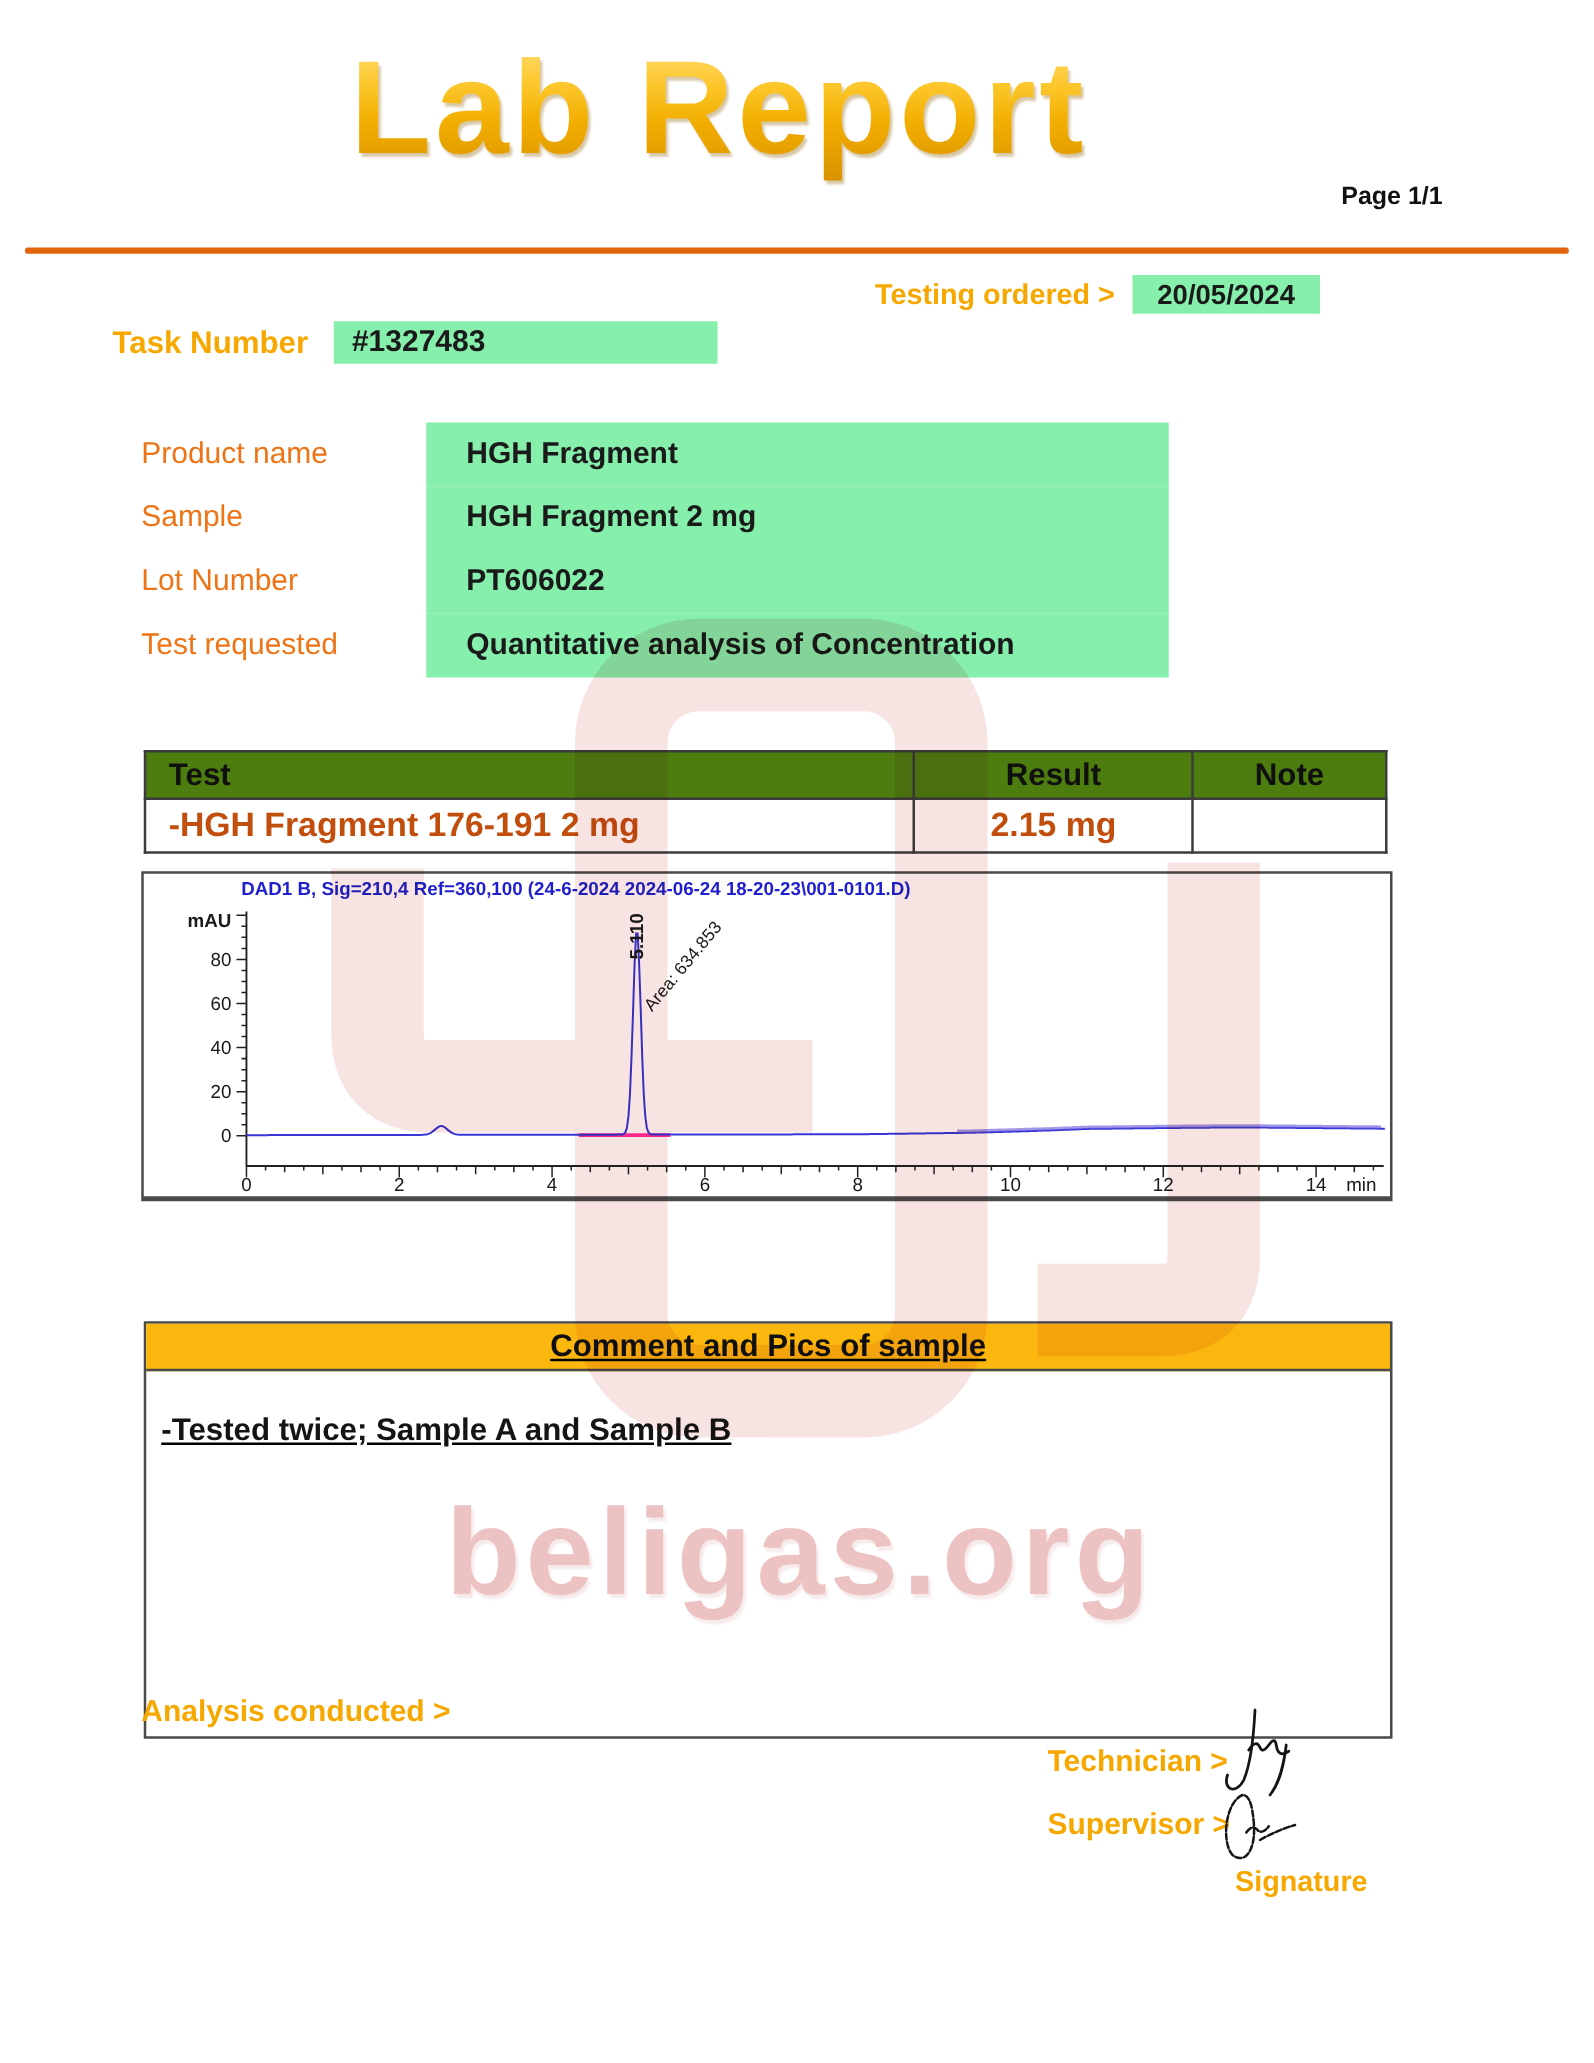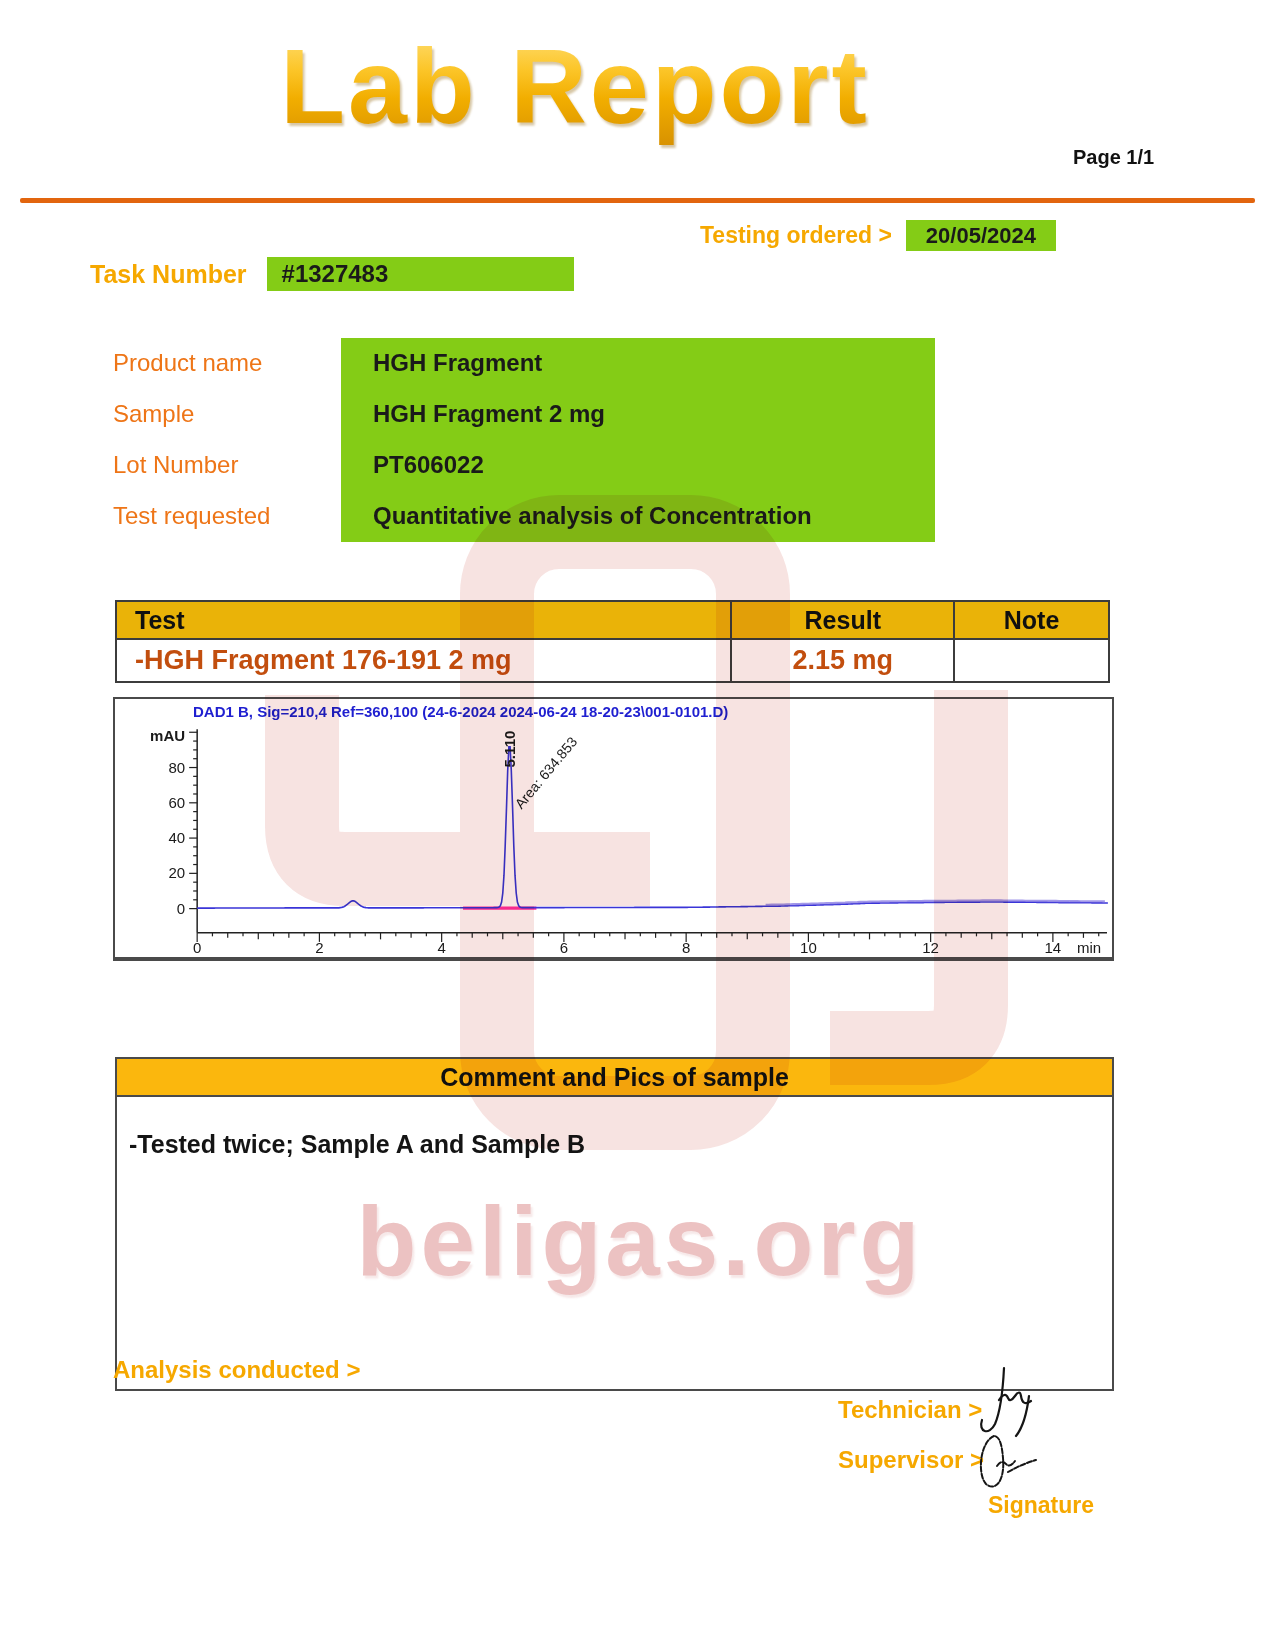--- a/index.html
+++ b/index.html
@@ -16,44 +16,44 @@
     filter:drop-shadow(2px 3px 1px rgba(140,95,0,.35));
   }
   .page-number{position:absolute;top:146px;left:1073px;font-size:20px;font-weight:700;color:#111;}
   .rule{position:absolute;top:198px;left:20px;width:1235px;height:5px;background:#e2650e;border-radius:2px;}
   
   .amber{color:#f6a800;font-weight:700;}
   .orange{color:#ee7517;font-weight:400;}
   .meta-right{position:absolute;top:220px;left:700px;width:455px;display:flex;flex-direction:row;gap:13px;}
   .meta-row{display:flex;align-items:center;justify-content:flex-end;}
   .meta-row .lbl{font-size:23px;margin-right:14px;white-space:nowrap;}
-  .val-box{background:#84cc16;color:#1a1a1a;font-weight:700;display:flex;align-items:center;}
+  .val-box{background:#86efac;color:#1a1a1a;font-weight:700;display:flex;align-items:center;}
   .date-box{width:150px;height:31px;font-size:22px;justify-content:center;}
   .task-row{position:absolute;top:257px;left:90px;display:flex;align-items:center;}
   .task-row .lbl{font-size:25px;margin-right:20px;}
   .task-box{width:292px;height:34px;font-size:24px;padding-left:15px;}
   
   .info{position:absolute;top:346px;left:113px;width:822px;}
   .info-row{display:flex;align-items:center;margin-bottom:17px;height:34px;}
   .info-row .lbl{width:228px;font-size:24px;flex:none;}
   .info-box{flex:1;height:51px;font-size:24px;padding-left:32px;}
   
   .results{position:absolute;top:600px;left:115px;width:995px;border-collapse:collapse;}
   .results th,.results td{border:2px solid #3c3c3c;}
-  .results th{background:#eab308;height:34px;font-size:25px;font-weight:700;color:#101010;text-align:center;}
+  .results th{background:#4d7c0f;height:34px;font-size:25px;font-weight:700;color:#101010;text-align:center;}
   .results td{height:39px;font-size:27px;font-weight:700;color:#c24e0e;}
   .results .c-test{width:615px;text-align:left;padding-left:18px;}
   .results .c-result{width:225px;text-align:center;}
   .results .c-note{width:155px;}
   
   .chrom{position:absolute;top:697px;left:113px;width:997px;height:258px;border:2px solid #4a4a4a;border-bottom-width:4px;}
   .chrom-title{position:absolute;top:4px;left:78px;font-size:15px;font-weight:600;color:#1f1fd0;white-space:nowrap;}
   .chrom svg{position:absolute;inset:0;width:100%;height:100%;}
   
-  .comment{position:absolute;top:1057px;left:115px;width:995px;height:330px;border:2px solid #4a4a4a;}
+  .comment{position:absolute;top:1057px;left:115px;width:995px;height:330px;border:2px solid #4a4a4a;text-decoration:underline;}
   .comment-header{height:36px;background:#fbb70d;border-bottom:2px solid #4a4a4a;display:flex;align-items:center;justify-content:center;font-size:25px;font-weight:700;color:#101010;}
   .comment-text{margin-top:33px;margin-left:12px;font-size:25px;font-weight:700;color:#141414;}
   
   .analysis-row{position:absolute;top:1356px;left:113px;display:flex;align-items:center;}
   .analysis-row .lbl{font-size:24px;margin-right:28px;}
   .analysis-box{width:255px;height:33px;font-size:24px;padding-left:18px;}
   .sig-label{position:absolute;font-size:24px;white-space:nowrap;}
   .sig-art{position:absolute;}
   .signature-word{position:absolute;top:1492px;left:988px;font-size:23px;}
   

